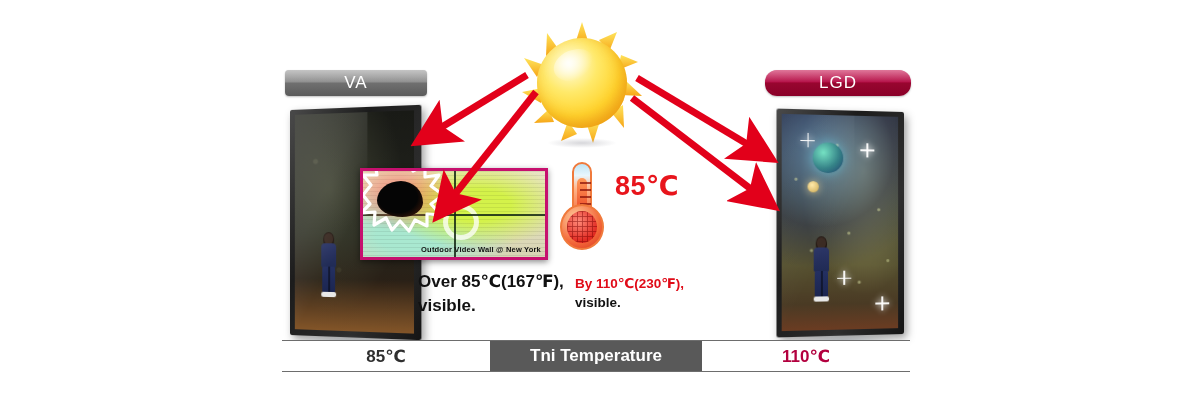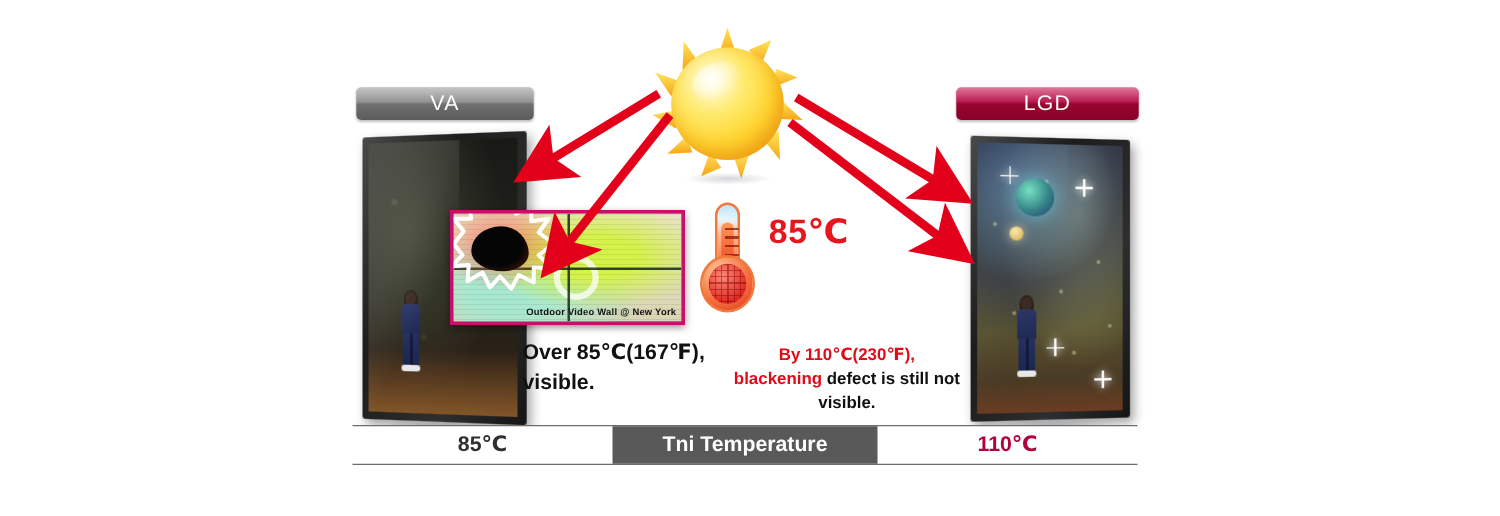--- a/index.html
+++ b/index.html
@@ -13,21 +13,21 @@
         font-size:17px;letter-spacing:1px;overflow:hidden;}
   .pill .gloss{position:absolute;left:0;top:0;width:100%;height:48%;
         background:linear-gradient(to bottom,rgba(255,255,255,.42),rgba(255,255,255,.04));
         pointer-events:none;}
   .pill span{position:relative;z-index:2;}
   #pill-va{left:285px;top:70px;width:142px;
         background:linear-gradient(to bottom,#9a9a9a 0%,#8c8c8c 45%,#6f6f6f 52%,#5b5b5b 100%);
         box-shadow:0 1px 2px rgba(0,0,0,.25);}
   #pill-lgd{left:765px;top:70px;width:146px;
         background:linear-gradient(to bottom,#c71450 0%,#b30c44 45%,#97062f 52%,#8a0029 100%);
-        box-shadow:0 1px 2px rgba(0,0,0,.25);}
+        box-shadow:0 1px 2px rgba(0,0,0,.25);border-radius:12px;}
 
   
   .tv{position:absolute;}
   .tv .shadowfloor{position:absolute;left:6%;bottom:-12px;width:88%;height:14px;
         background:radial-gradient(ellipse at 50% 50%,rgba(120,130,140,.40),rgba(255,255,255,0) 70%);}
   .tv .bezel{position:absolute;inset:0;background:linear-gradient(115deg,#4a4a4a,#1c1c1c 35%,#2e2e2e 70%,#151515);
         border-radius:2px;box-shadow:3px 4px 9px rgba(0,0,0,.38);}
   .tv .screen{position:absolute;overflow:hidden;background:#0a0a0a;}
 
   #tv-left{left:290px;top:110px;width:130px;height:225px;
@@ -151,21 +151,21 @@
       background:
         repeating-linear-gradient(to right,rgba(120,0,0,.8) 0 1px,rgba(0,0,0,0) 1px 5px),
         repeating-linear-gradient(to bottom,rgba(120,0,0,.8) 0 1px,rgba(0,0,0,0) 1px 5px);}
   #temp-label{position:absolute;left:615px;top:170px;font-size:27px;font-weight:bold;color:#e8151c;
       letter-spacing:.5px;white-space:nowrap;}
 
   
   #cap-left{position:absolute;left:418px;top:270px;width:180px;
       font-size:17px;font-weight:bold;color:#111;line-height:1.42;text-align:left;}
   #cap-right{position:absolute;left:575px;top:274px;width:205px;
-      font-size:13.5px;font-weight:bold;color:#111;line-height:1.42;text-align:center;}
+      font-size:13.5px;font-weight:bold;color:#111;line-height:1.42;text-align:left;}
   .red{color:#e00b18;}
 
   
   #bottombar{position:absolute;left:282px;top:340px;width:628px;height:30px;display:flex;
       border-top:1.5px solid #6d6d6d;border-bottom:1.5px solid #6d6d6d;background:#fff;}
   #bottombar .cell{display:flex;align-items:center;justify-content:center;height:100%;
       font-size:17px;font-weight:bold;}
   #bb-left{flex:1;color:#2f2f2f;}
   #bb-mid{width:212px;background:#595959;color:#fff;font-size:19px;}
   #bb-right{flex:1;color:#b3003f;}
@@ -291,23 +291,20 @@
   </div>
   <div id="temp-label">85℃</div>
 
   <div id="cap-left">
     <div>Over 85℃(167℉),</div>
     <div>visible.</div>
   </div>
 
   <div id="cap-right">
     <div class="red">By 110℃(230℉),</div>
-    <div>
-      <span class="red">blackening</span><span> defect is still not</span>
-    </div>
     <div>visible.</div>
   </div>
 
   <div id="bottombar">
     <div class="cell" id="bb-left">85℃</div>
     <div class="cell" id="bb-mid">Tni Temperature</div>
     <div class="cell" id="bb-right">110℃</div>
   </div>
 
 </div>

